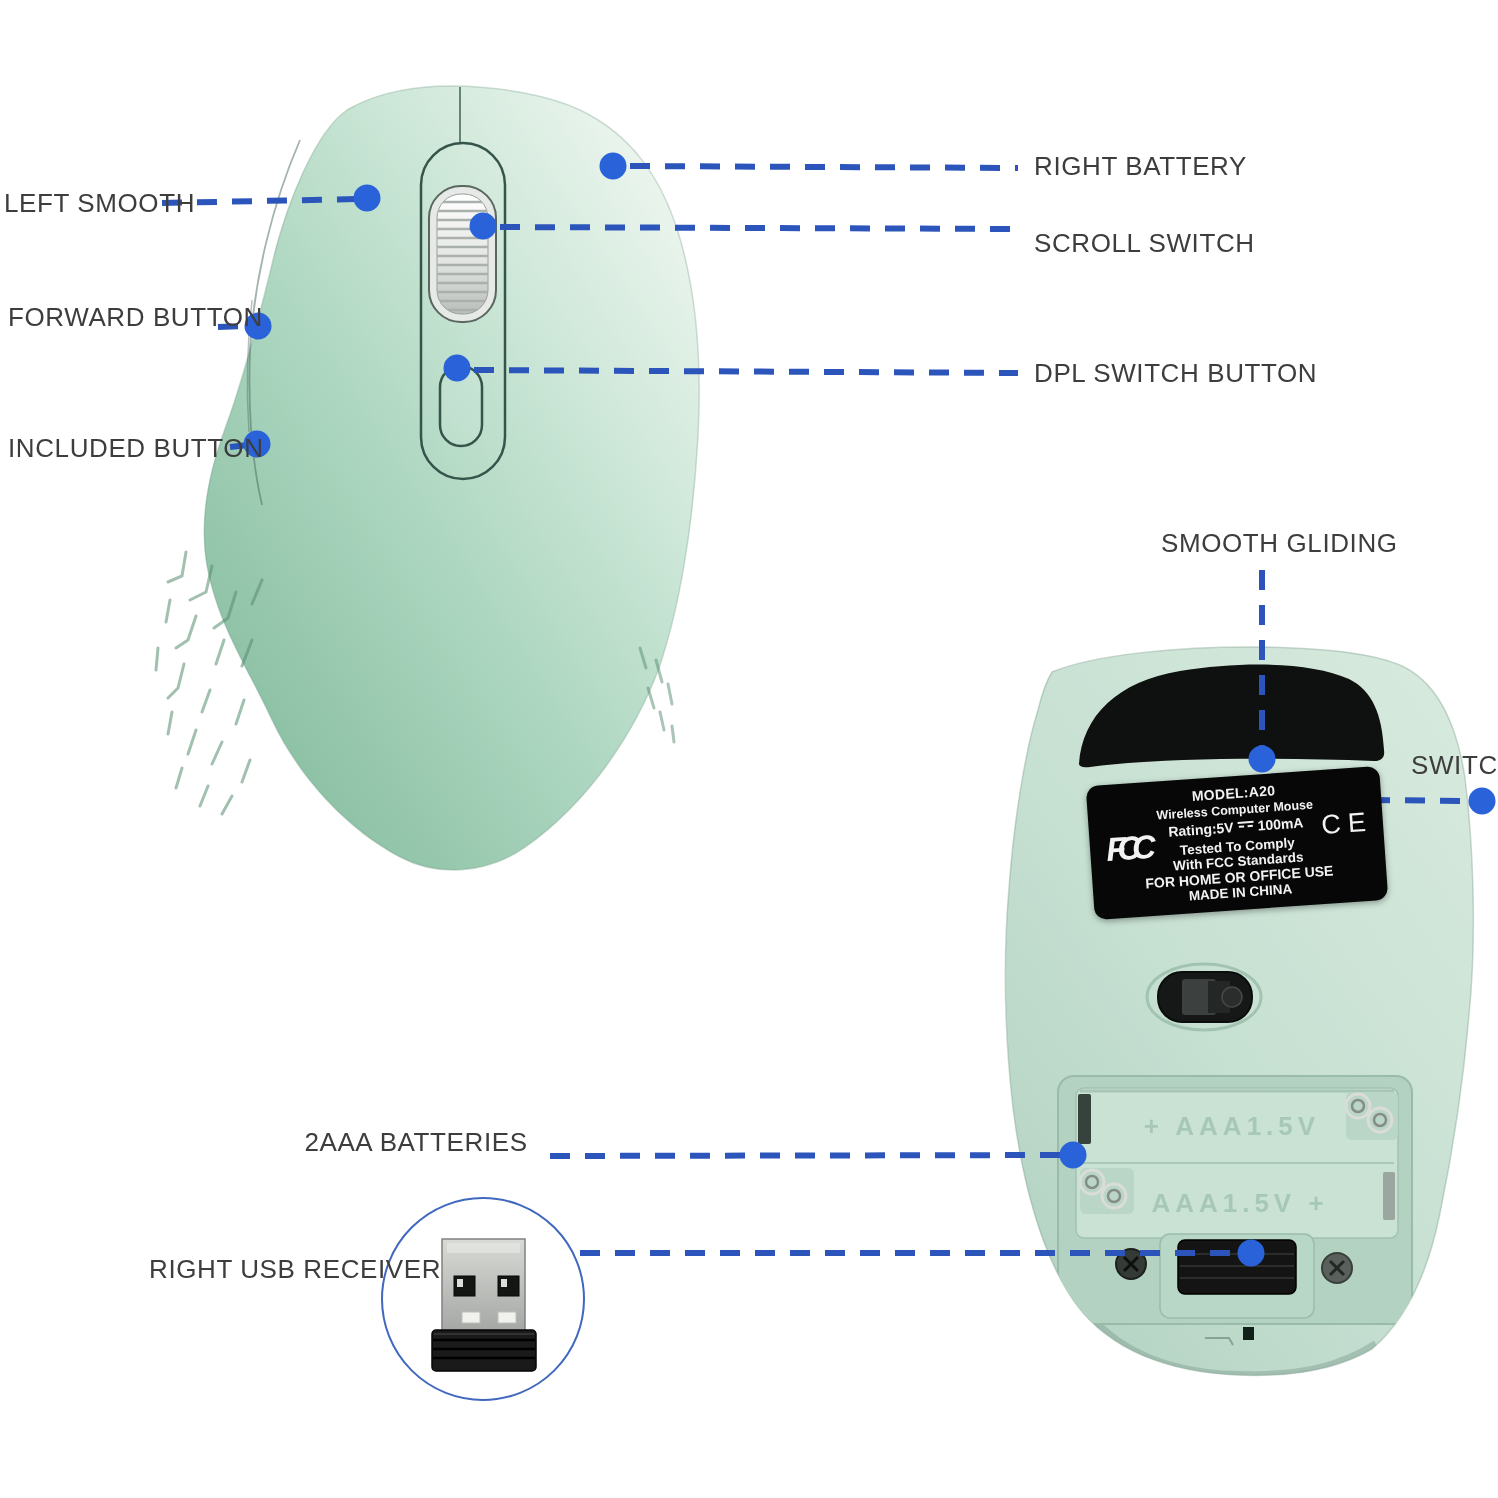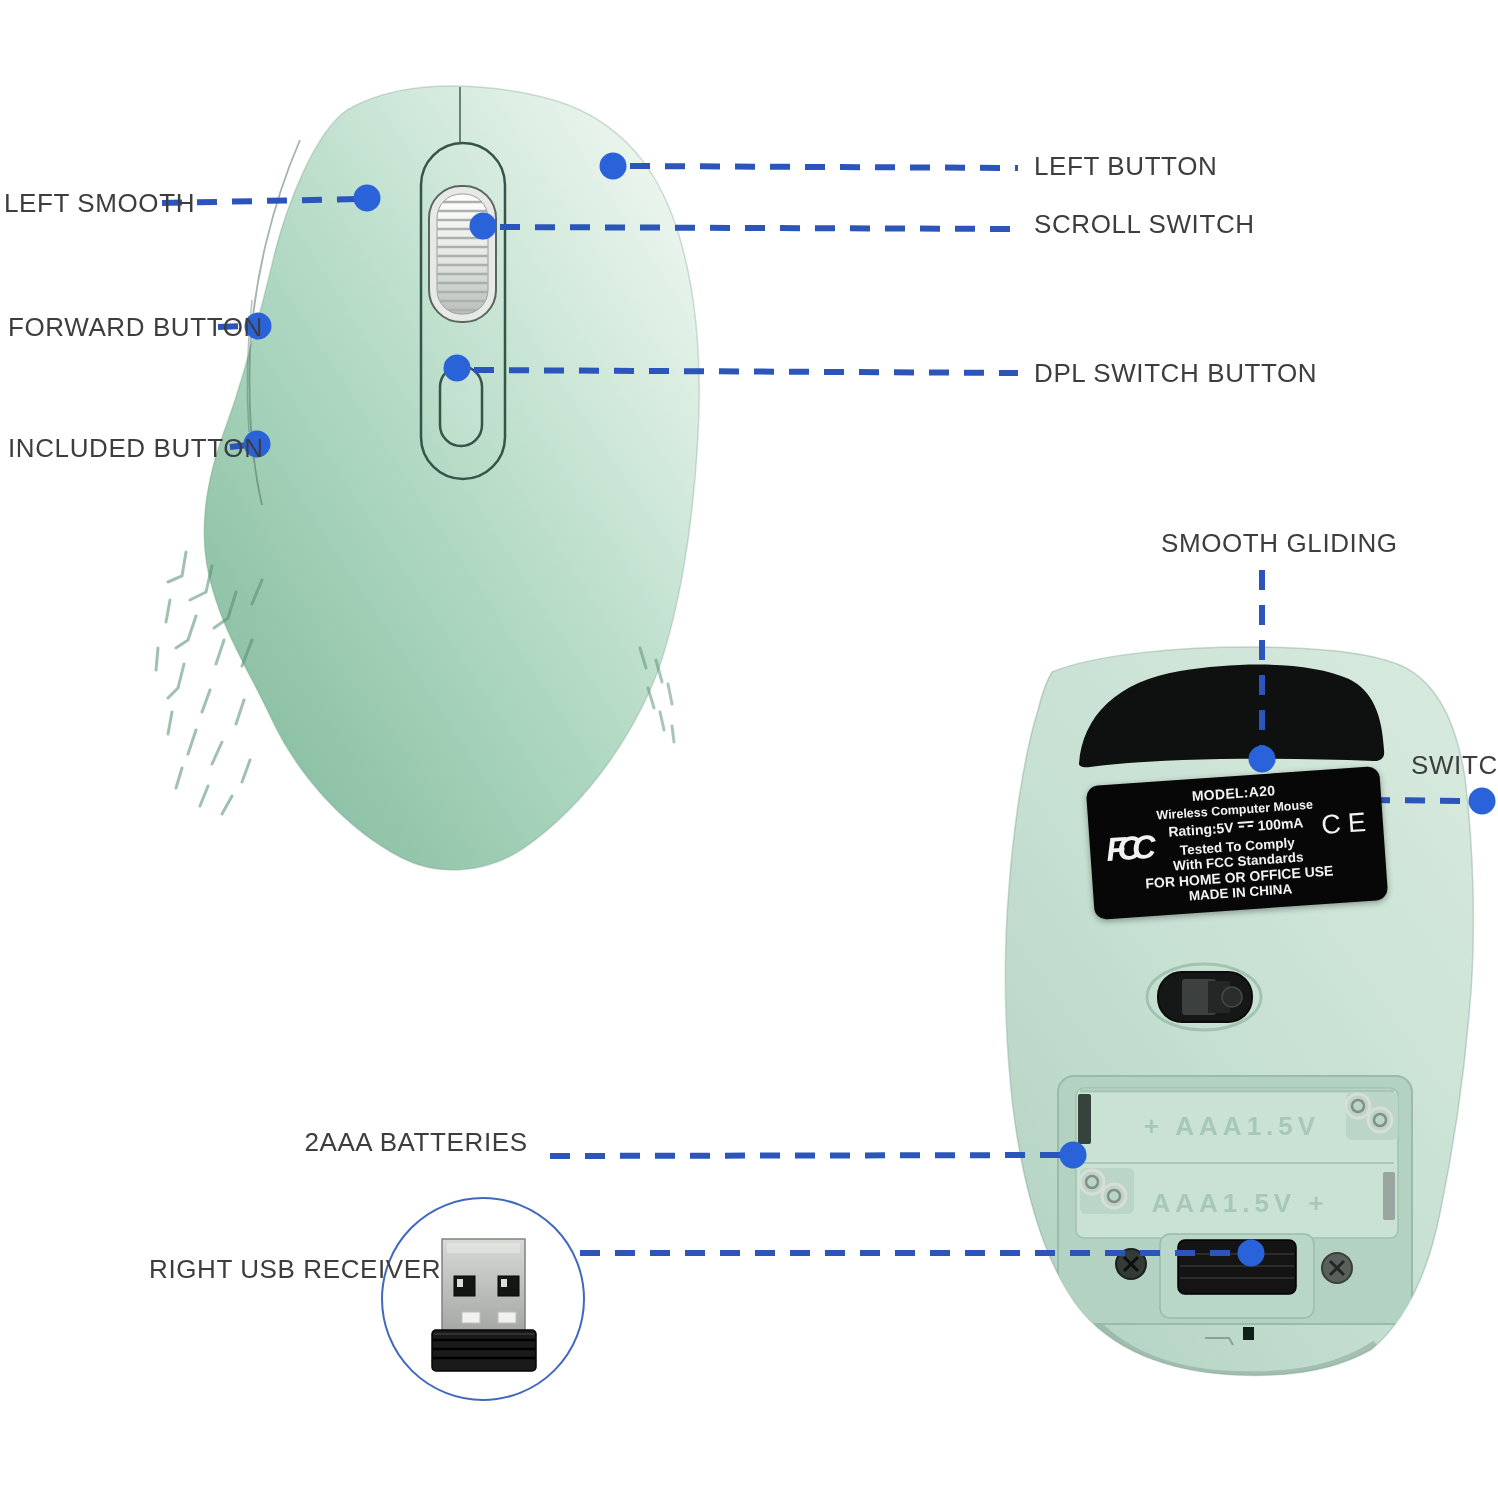--- a/index.html
+++ b/index.html
@@ -244,24 +244,24 @@
     <circle cx="457" cy="368" r="13.5"></circle>
     <circle cx="257" cy="444" r="13.5"></circle>
     <circle cx="1262" cy="759" r="13.5"></circle>
     <circle cx="1482" cy="801" r="13.5"></circle>
     <circle cx="1073" cy="1155" r="13.5"></circle>
     <circle cx="1251" cy="1253" r="13.5"></circle>
   </g>
 </svg>
 
 <div class="callout-label" style="left:4px;top:189px;">LEFT SMOOTH</div>
-<div class="callout-label" style="left:8px;top:313px;">FORWARD BUTTON</div>
+<div class="callout-label" style="left:8px;top:303px;">FORWARD BUTTON</div>
 <div class="callout-label" style="left:8px;top:434px;">INCLUDED BUTTON</div>
-<div class="callout-label" style="left:1034px;top:152px;">LEFT BUTTON</div>
-<div class="callout-label" style="left:1034px;top:210px;">SCROLL SWITCH</div>
+<div class="callout-label" style="left:1034px;top:152px;">RIGHT BATTERY</div>
+<div class="callout-label" style="left:1034px;top:229px;">SCROLL SWITCH</div>
 <div class="callout-label" style="left:1034px;top:359px;">DPL SWITCH BUTTON</div>
 <div class="callout-label" style="left:1161px;top:529px;">SMOOTH GLIDING</div>
 <div class="callout-label" style="left:1411px;top:751px;">SWITCH</div>
 <div class="callout-label center" style="left:225px;top:1128px;width:310px;margin-left:36px;">
   <div>2AAA BATTERIES</div>
 </div>
 <div class="callout-label" style="left:149px;top:1255px;">RIGHT USB RECEIVER</div>
 
 <div class="sticker">
   <span class="ln st-model">MODEL:A20</span>

